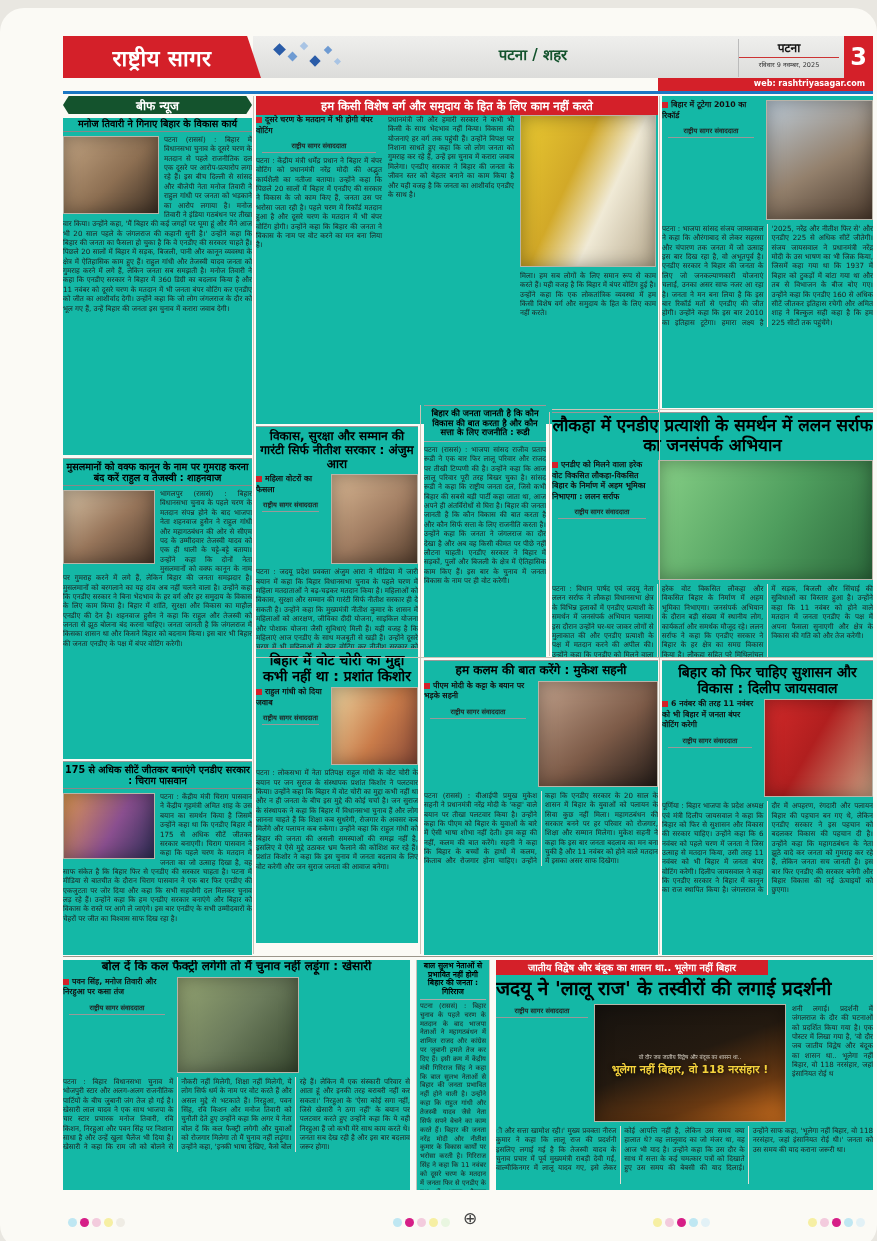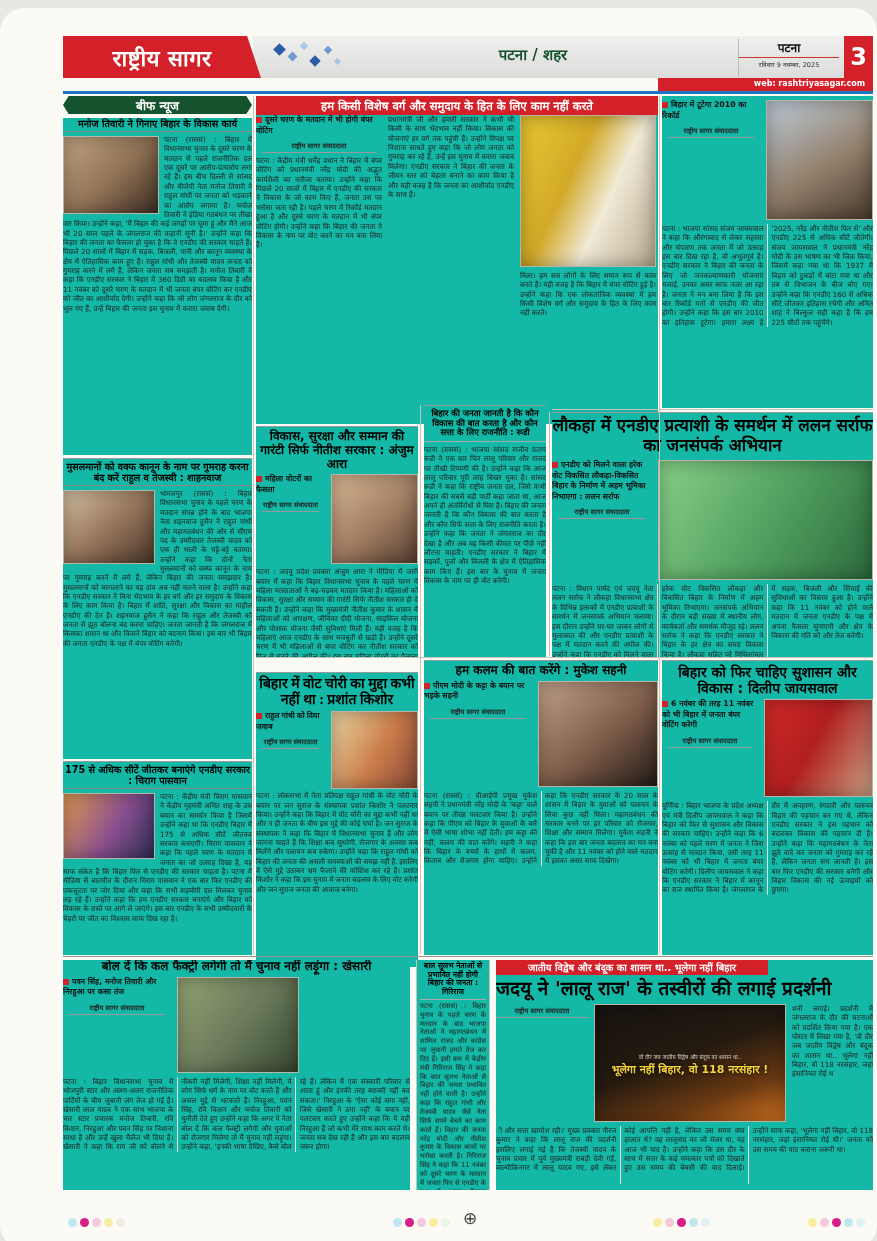--- a/index.html
+++ b/index.html
@@ -160,21 +160,21 @@
     <div class="row" style="margin-top:2px;">
       <div style="width:100px;">
         <div class="sub"><span class="sq"></span><span>एनडीए को मिलने वाला हरेक वोट विकसित लौकहा-विकसित बिहार के निर्माण में अहम भूमिका निभाएगा : ललन सर्राफ</span></div>
         <div class="byline">राष्ट्रीय सागर संवाददाता</div>
       </div>
       <div class="photo ph-lalan" style="width:213px;height:118px;"></div>
     </div>
     <div class="body-text cols3" style="margin-top:4px;">पटना : विधान पार्षद एवं जदयू नेता ललन सर्राफ ने लौकहा विधानसभा क्षेत्र के विभिन्न इलाकों में एनडीए प्रत्याशी के समर्थन में जनसंपर्क अभियान चलाया। इस दौरान उन्होंने घर-घर जाकर लोगों से मुलाकात की और एनडीए प्रत्याशी के पक्ष में मतदान करने की अपील की। उन्होंने कहा कि एनडीए को मिलने वाला हरेक वोट विकसित लौकहा और विकसित बिहार के निर्माण में अहम भूमिका निभाएगा। जनसंपर्क अभियान के दौरान बड़ी संख्या में स्थानीय लोग, कार्यकर्ता और समर्थक मौजूद रहे। ललन सर्राफ ने कहा कि एनडीए सरकार ने बिहार के हर क्षेत्र का समग्र विकास किया है। लौकहा सहित पूरे मिथिलांचल में सड़क, बिजली और सिंचाई की सुविधाओं का विस्तार हुआ है। उन्होंने कहा कि 11 नवंबर को होने वाले मतदान में जनता एनडीए के पक्ष में अपना फैसला सुनाएगी और क्षेत्र के विकास की गति को और तेज करेगी।</div>
   </section>
 
-  <section class="art" style="left:256px;top:664px;width:162px;height:294px;border-top:1px solid #999;font-family:Liberation Serif, serif;">
+  <section class="art" style="left:256px;top:640px;width:162px;height:294px;border-top:1px solid #999;">
     <h2 class="hl hl-lg" style="padding:3px 0;">बिहार में वोट चोरी का मुद्दा कभी नहीं था : प्रशांत किशोर</h2>
     <div class="row">
       <div style="width:70px;">
         <div class="sub"><span class="sq"></span><span>राहुल गांधी को दिया जवाब</span></div>
         <div class="byline">राष्ट्रीय सागर संवाददाता</div>
       </div>
       <div class="photo ph-prashant" style="width:86px;height:76px;"></div>
     </div>
     <div class="body-text" style="margin-top:3px;">पटना : लोकसभा में नेता प्रतिपक्ष राहुल गांधी के वोट चोरी के बयान पर जन सुराज के संस्थापक प्रशांत किशोर ने पलटवार किया। उन्होंने कहा कि बिहार में वोट चोरी का मुद्दा कभी नहीं था और न ही जनता के बीच इस मुद्दे की कोई चर्चा है। जन सुराज के संस्थापक ने कहा कि बिहार में विधानसभा चुनाव हैं और लोग जानना चाहते हैं कि शिक्षा कब सुधरेगी, रोजगार के अवसर कब मिलेंगे और पलायन कब रुकेगा। उन्होंने कहा कि राहुल गांधी को बिहार की जनता की असली समस्याओं की समझ नहीं है, इसलिए वे ऐसे मुद्दे उठाकर भ्रम फैलाने की कोशिश कर रहे हैं। प्रशांत किशोर ने कहा कि इस चुनाव में जनता बदलाव के लिए वोट करेगी और जन सुराज जनता की आवाज बनेगा।</div>
   </section>

